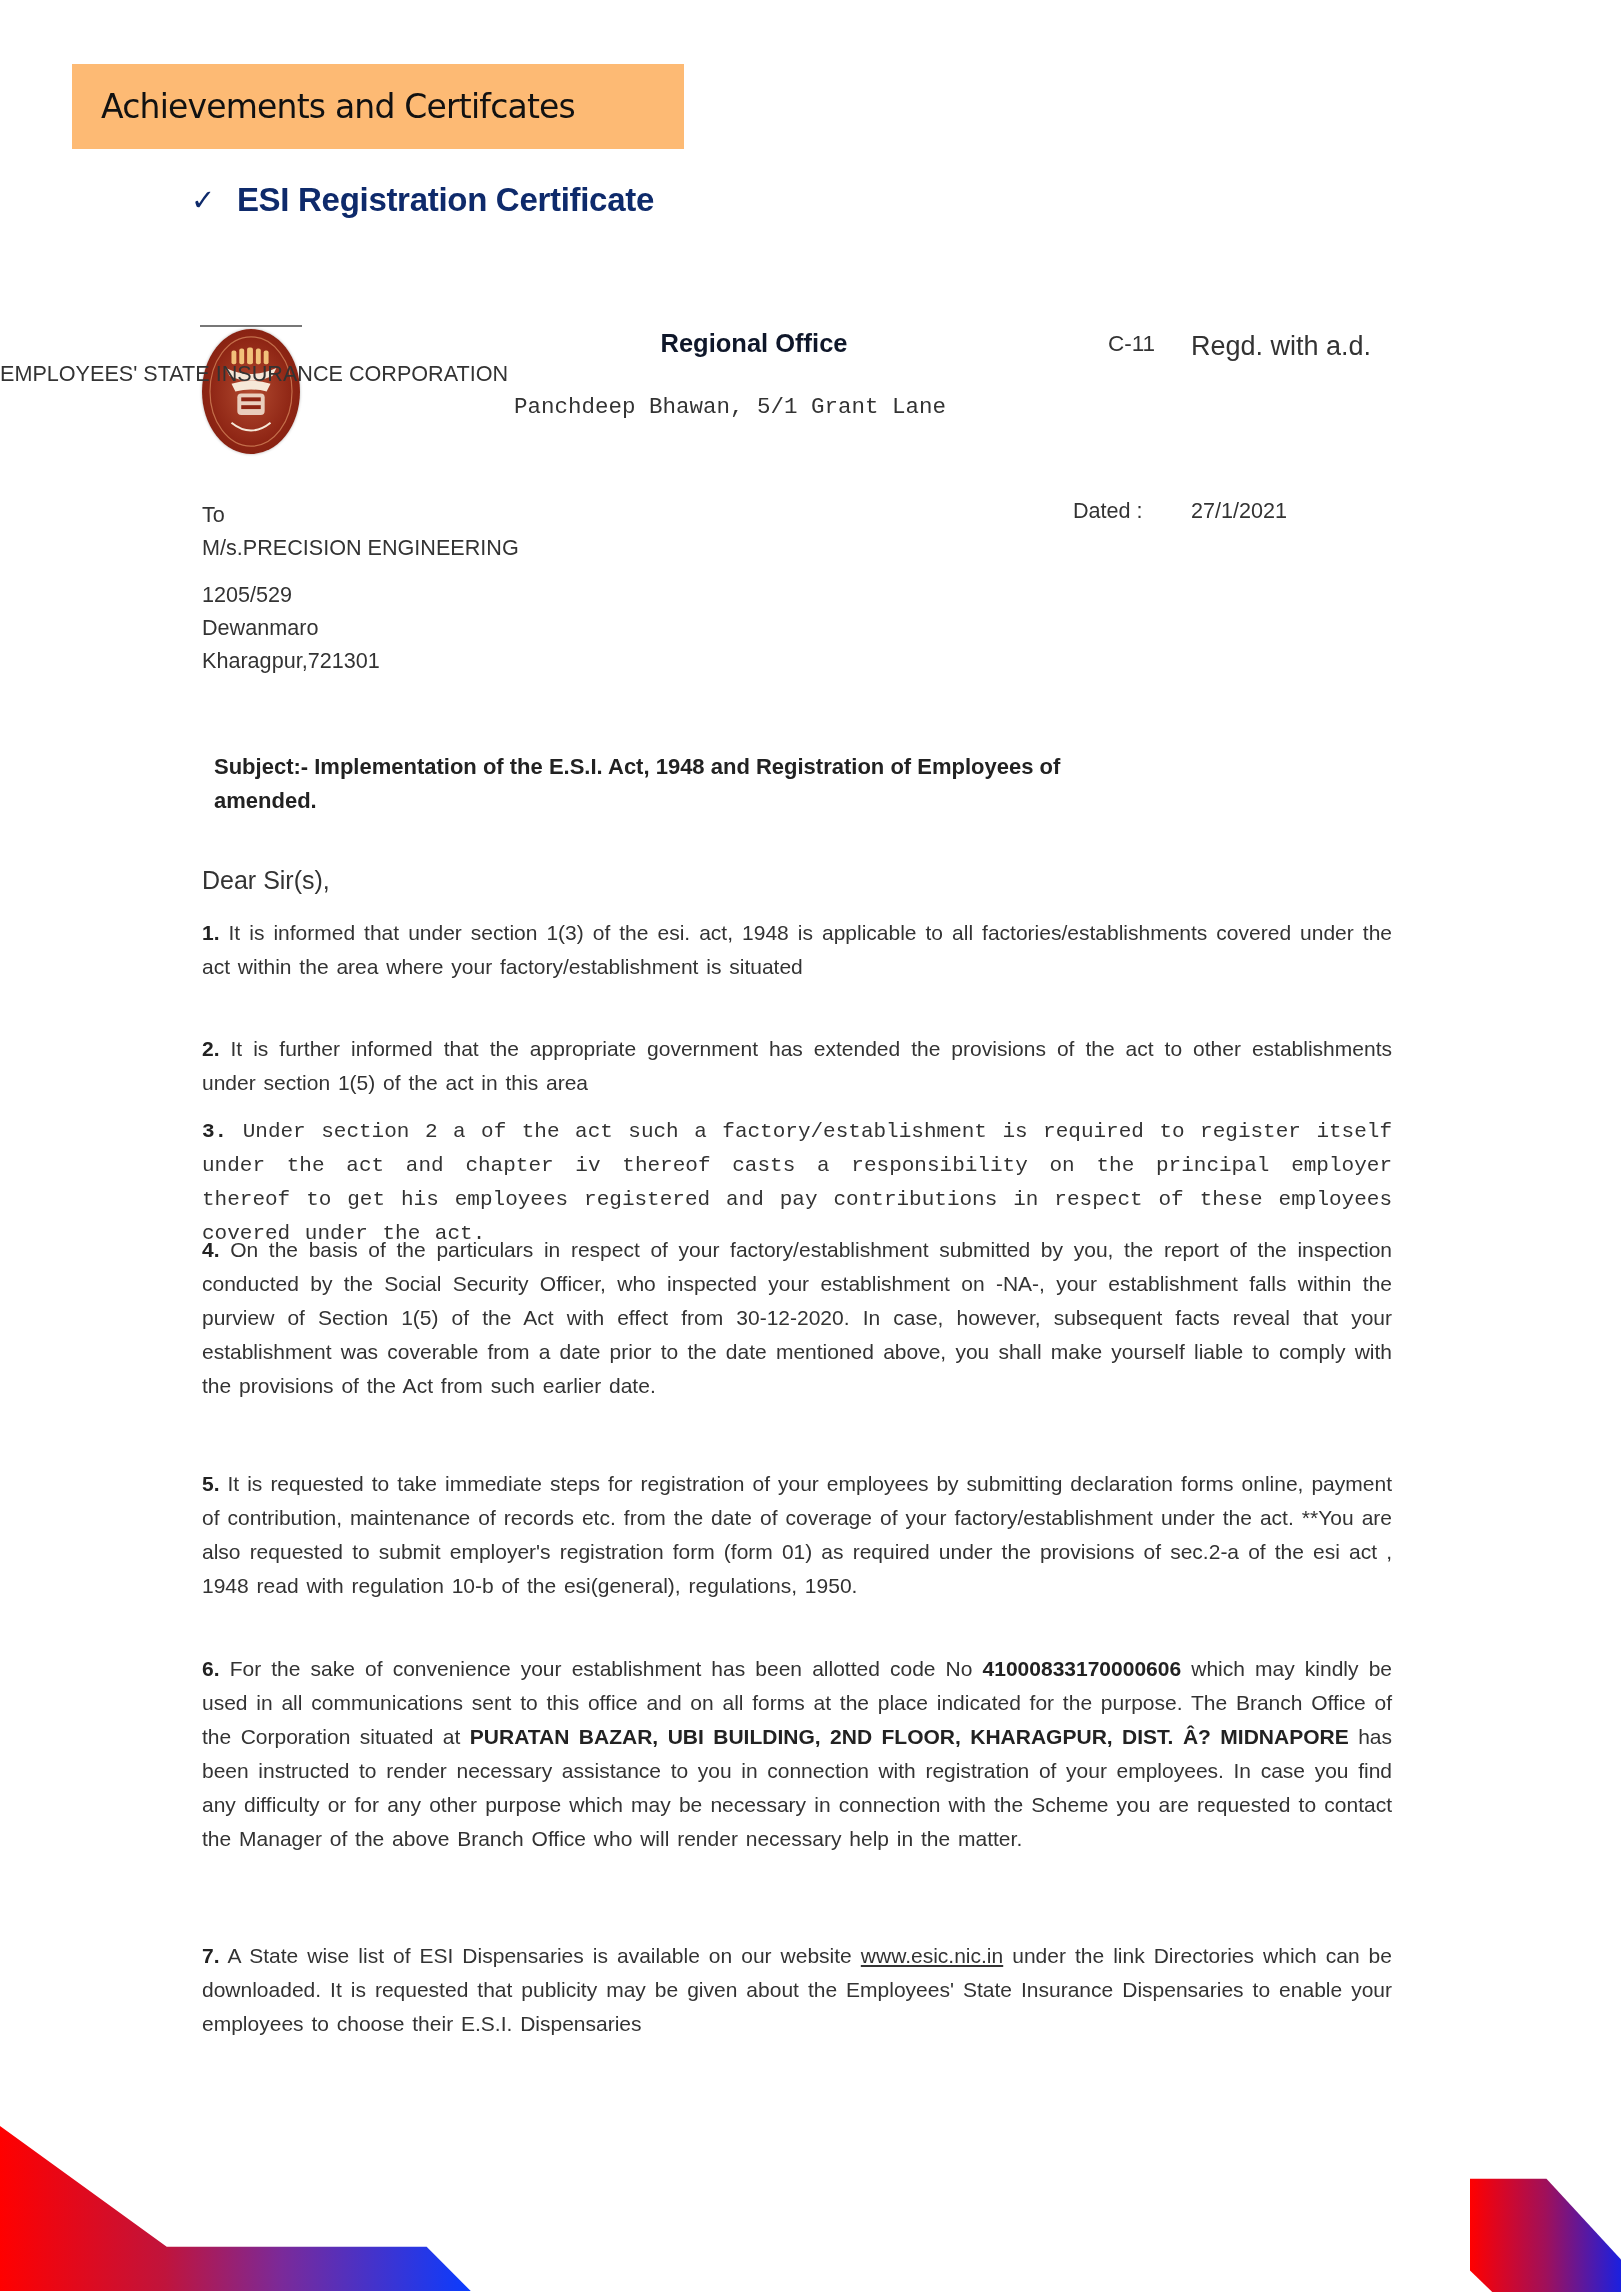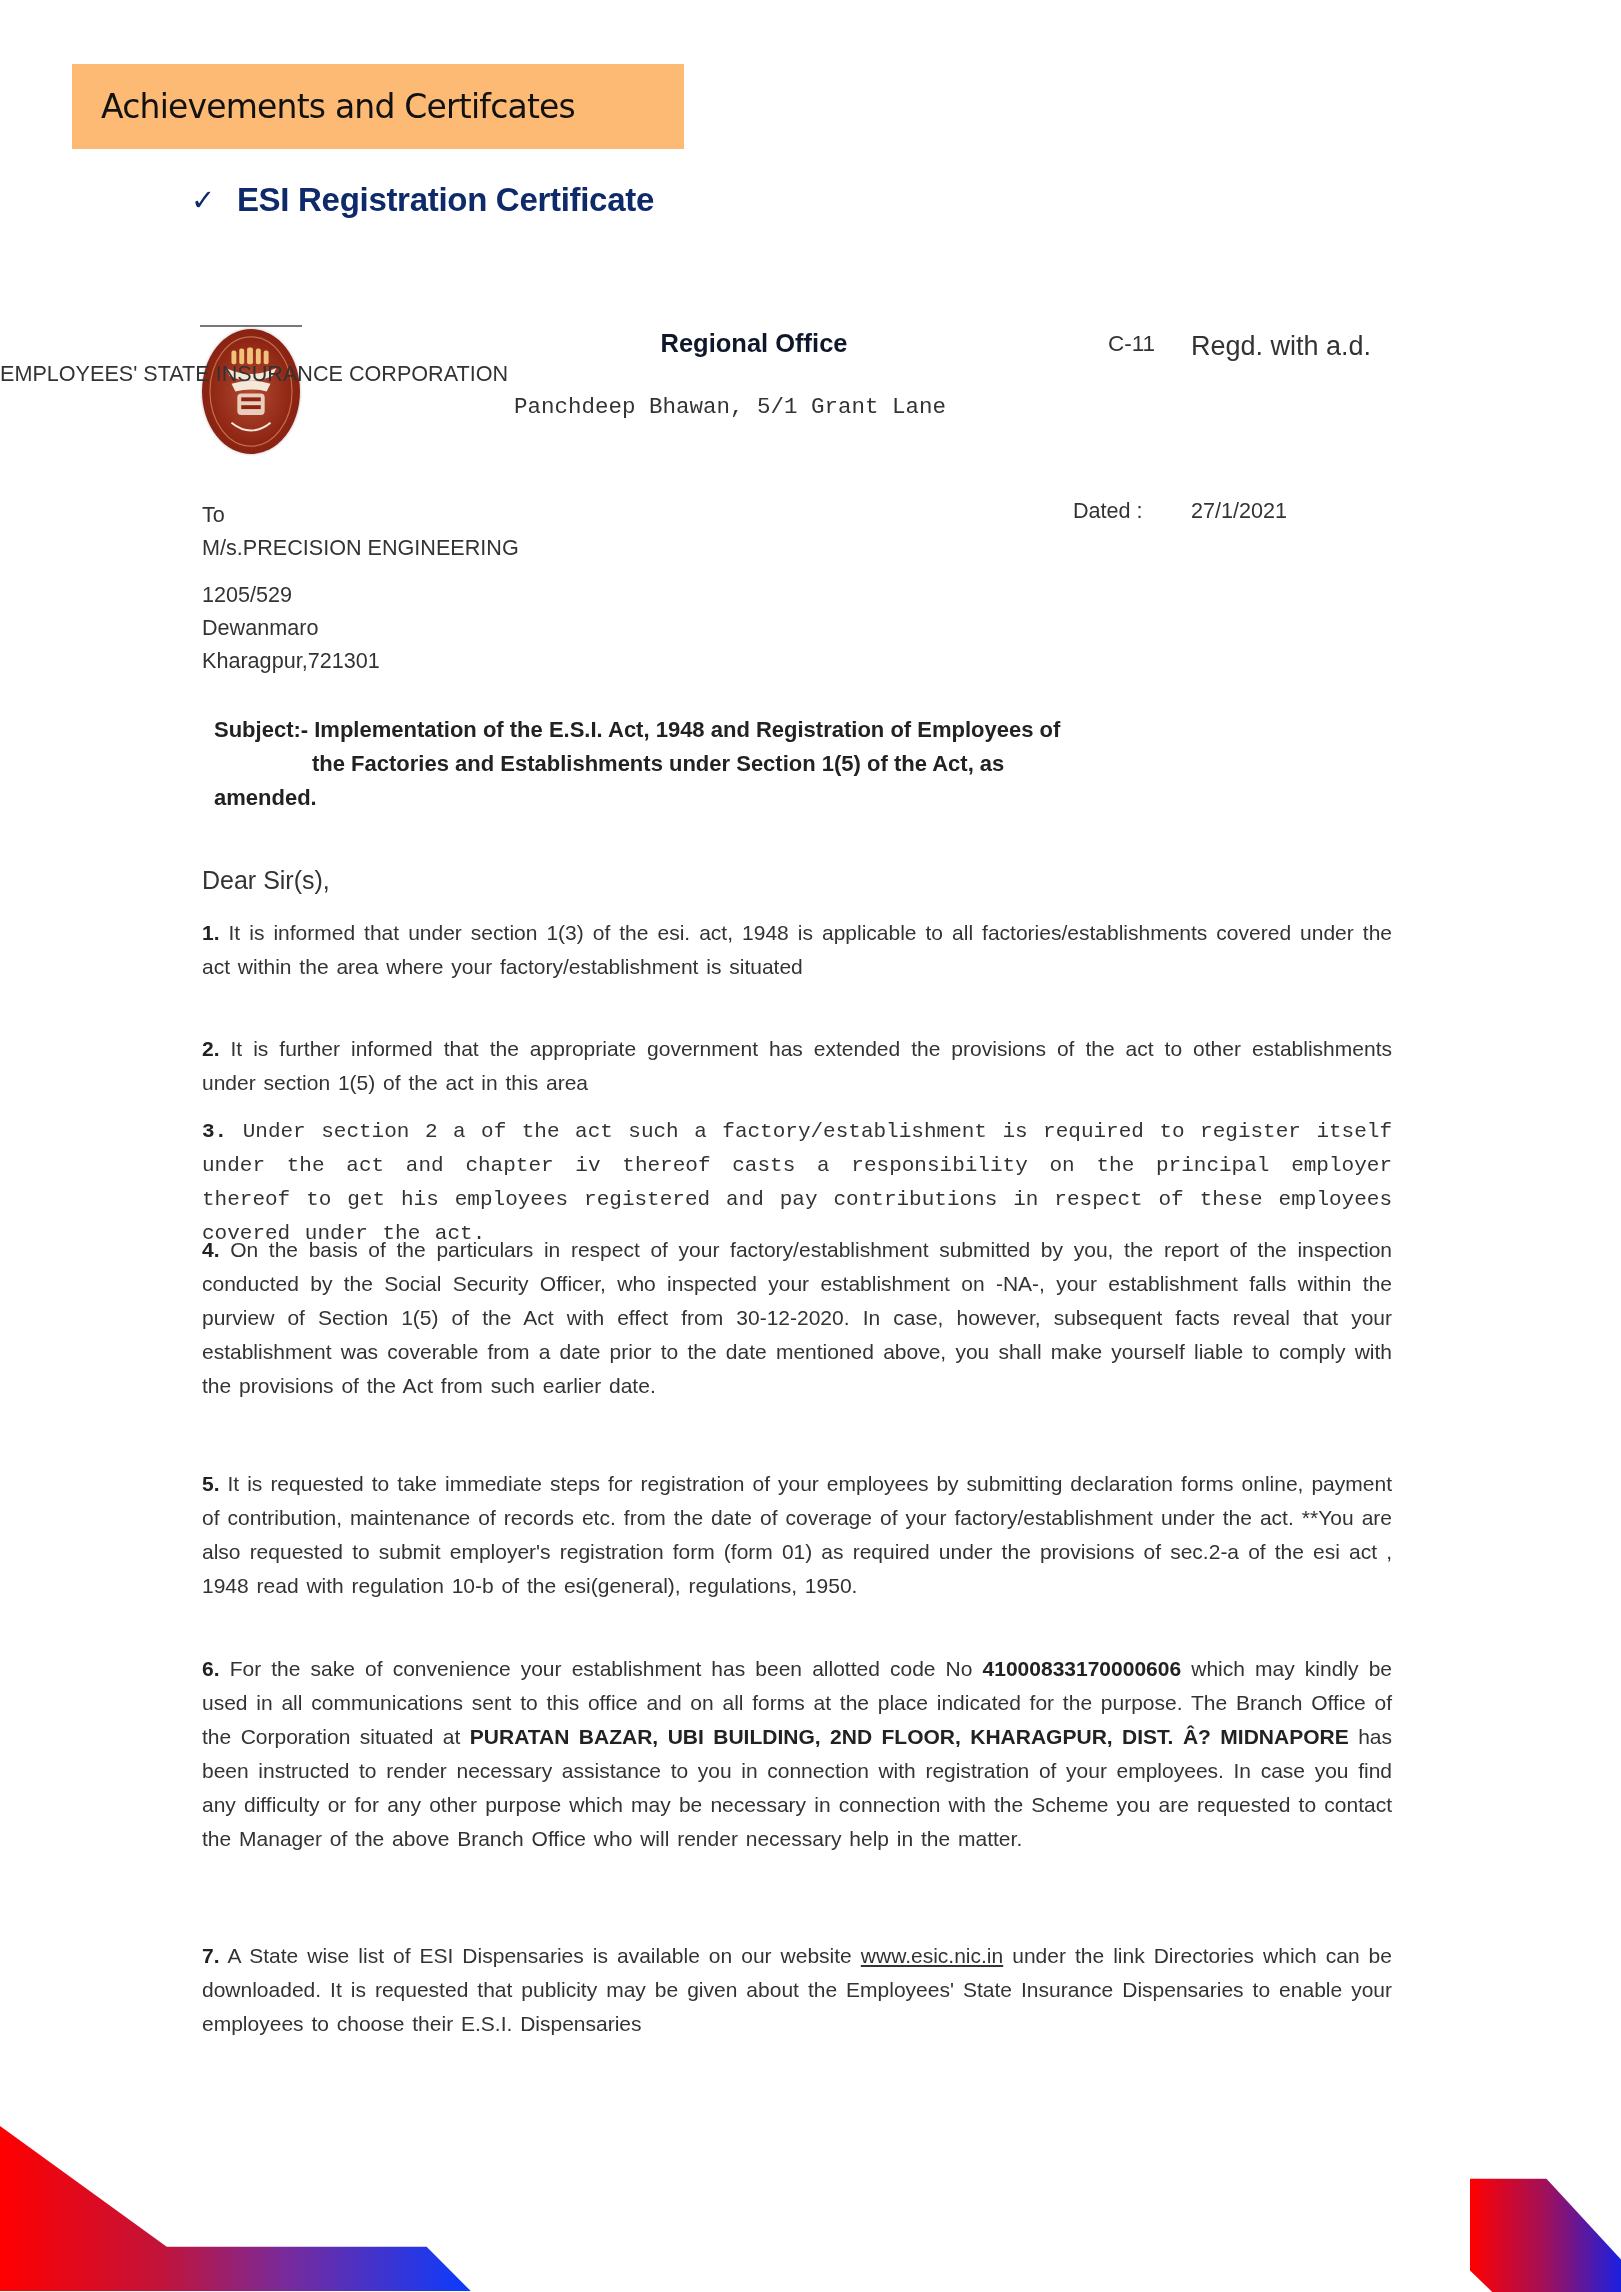--- a/index.html
+++ b/index.html
@@ -37,21 +37,21 @@
     .ro-org { position: absolute; left: 0; width: 1460px; top: 361px; font-size: 21.6px; color: #333; }
     .ro-addr { position: absolute; left: 0; width: 1460px; top: 394px; text-align: center; font-size: 22.5px; color: #333; font-family: Liberation Mono, monospace; }
     .form-code { position: absolute; left: 1108px; top: 331px; font-size: 22.5px; color: #333; }
     .regd { position: absolute; left: 1191px; top: 331px; font-size: 27px; color: #333; }
 
     .addr-block { position: absolute; left: 202px; top: 498px; font-size: 21.6px; line-height: 33px; color: #333; }
     .addr-block .gap { height: 13.7px; }
     .dated-label { position: absolute; left: 1073px; top: 498px; font-size: 21.6px; color: #333; }
     .dated-value { position: absolute; left: 1191px; top: 498px; font-size: 21.6px; color: #333; }
 
-    .subject { position: absolute; left: 214px; top: 713px; width: 1000px; font-size: 22px; font-weight: bold; line-height: 34px; color: #222; }
+    .subject { position: absolute; left: 214px; top: 750px; width: 1000px; font-size: 22px; font-weight: bold; line-height: 34px; color: #222; }
     .subject .l2 { padding-left: 98px; }
 
     .salutation { position: absolute; left: 202px; top: 866px; font-size: 25px; color: #333; }
 
     .para {
       position: absolute; left: 202px; width: 1190px; font-size: 21px; line-height: 34px;
       text-align: justify; color: #333; word-spacing: 2px;
     }
     .para .num { font-weight: bold; color: #222; }
     .para b { color: #222; }
@@ -113,21 +113,20 @@
     <div>1205/529</div>
     <div>Dewanmaro</div>
     <div>Kharagpur,721301</div>
   </div>
 
   <div class="dated-label">Dated :</div>
   <div class="dated-value">27/1/2021</div>
 
   <div class="subject">
     <div>Subject:- Implementation of the E.S.I. Act, 1948 and Registration of Employees of</div>
-    <div class="l2">the Factories and Establishments under Section 1(5) of the Act, as</div>
     <div>amended.</div>
   </div>
 
   <div class="salutation">Dear Sir(s),</div>
 
   <div class="para p1">
     <span class="num">1.</span>
     <span>It is informed that under section 1(3) of the esi. act, 1948 is applicable to all factories/establishments covered under the act within the area where your factory/establishment is situated</span>
   </div>
   <div class="para p2">

